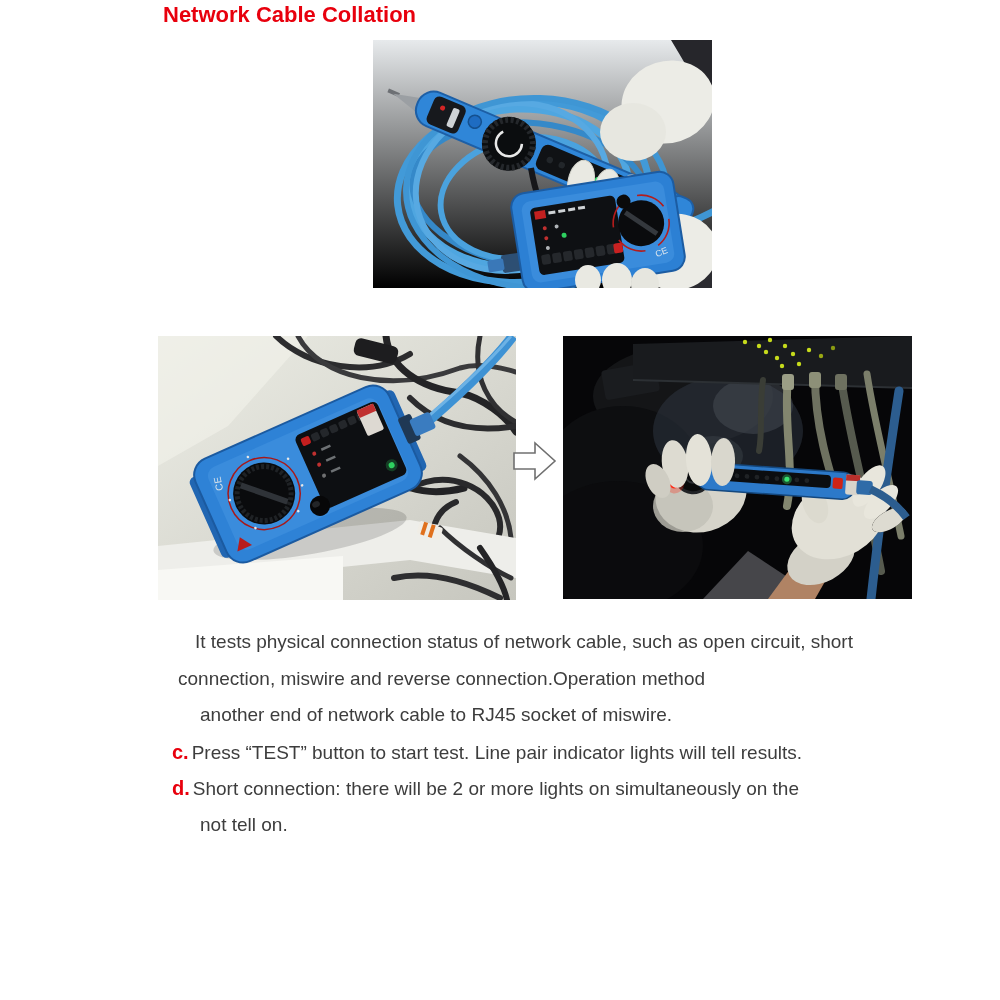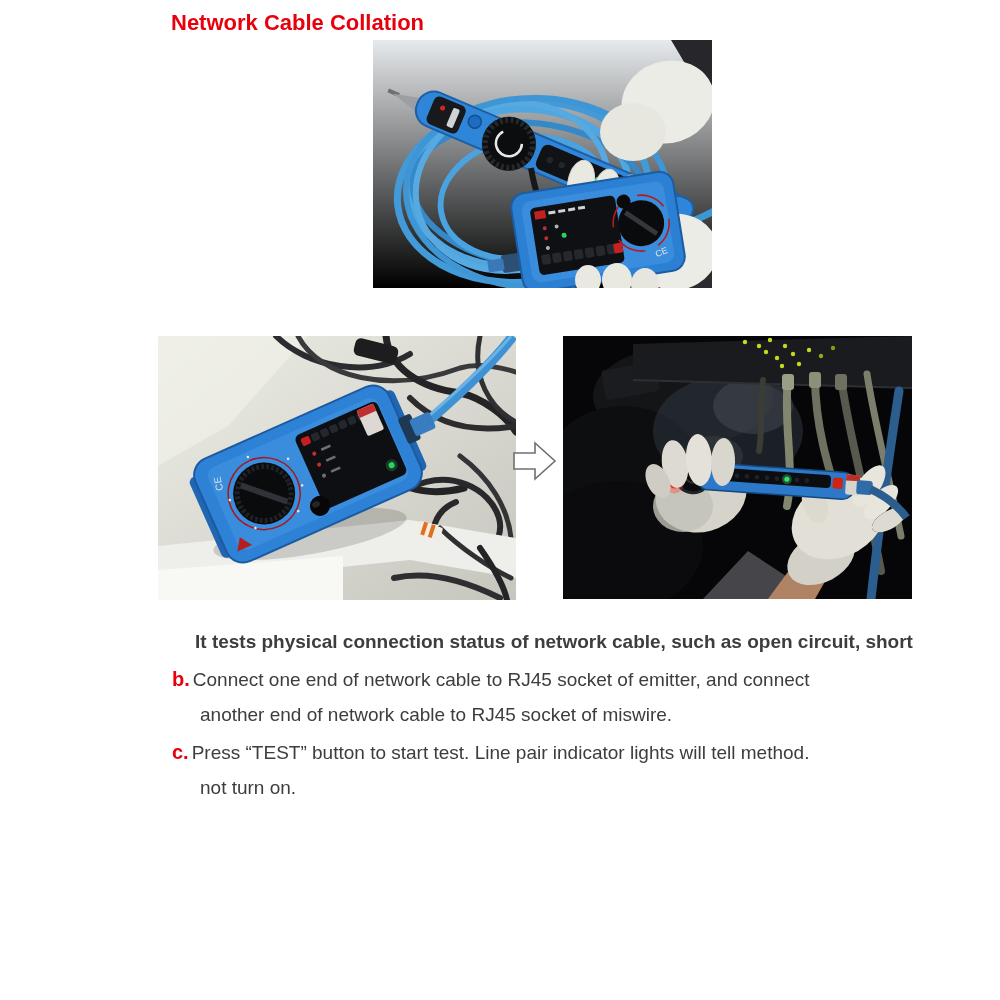--- a/index.html
+++ b/index.html
@@ -1,28 +1,28 @@
 <!DOCTYPE html>
 <html><head>
 <meta charset="utf-8">
 <style>
   html,body{margin:0;padding:0;}
   body{width:1000px;height:1000px;background:#ffffff;position:relative;overflow:hidden;
        font-family:"Liberation Sans", sans-serif;}
-  .title{position:absolute;left:163px;top:2px;margin:8px;font-size:22px;font-weight:bold;color:#e8000d;}
+  .title{position:absolute;left:163px;top:2px;margin:0;font-size:22px;font-weight:bold;color:#e8000d;}
   .photo{position:absolute;margin:0;padding:0;}
   .photo svg{display:block;width:100%;height:100%;}
   .photo.top{left:373px;top:40px;width:339px;height:248px;}
   .photo.left{left:158px;top:336px;width:358px;height:264px;}
   .photo.right{left:563px;top:336px;width:349px;height:263px;}
   .arrow{position:absolute;left:512px;top:438px;width:46px;height:46px;}
   .arrow svg{display:block;width:100%;height:100%;}
   .instructions{position:absolute;left:170px;top:624px;width:810px;}
   .line{margin:0;height:36.5px;line-height:36.5px;font-size:19px;color:#3d3d3d;white-space:nowrap;}
-  .indent-a{padding-left:25px;font-weight:bold;}
+  .indent-a{padding-left:25px;}
   .indent-b{padding-left:8px;}
   .item{padding-left:2px;}
   .cont{padding-left:30px;}
   .mk{color:#e8000d;font-weight:bold;font-size:20px;margin-right:3px;}
 </style>
 </head>
 <body>
 
 <main class="page">
 
@@ -290,19 +290,20 @@
         <ellipse cx="112" cy="128" rx="13" ry="24" fill="#dddbd1" transform="rotate(-8 112 128)"></ellipse>
         <ellipse cx="136" cy="124" rx="13" ry="26" fill="#e4e2d8" transform="rotate(-4 136 124)"></ellipse>
         <ellipse cx="160" cy="126" rx="12" ry="24" fill="#d9d7cd" transform="rotate(2 160 126)"></ellipse>
         <ellipse cx="95" cy="145" rx="11" ry="18" fill="#cfcdc3" transform="rotate(-25 95 145)"></ellipse>
       </g>
     </svg>
   </figure>
 
   <section class="instructions">
     <p class="line indent-a">It tests physical connection status of network cable, such as open circuit, short</p>
-    <p class="line item"><span class="mk">b.</span><span class="tx">Connect one end of network cable to RJ45 socket of emitter, and connect</span></p>
+    <p class="line indent-b">connection, miswire and reverse connection.Operation method</p>
     <p class="line cont">another end of network cable to RJ45 socket of miswire.</p>
-    <p class="line item"><span class="mk">c.</span><span class="tx">Press “TEST” button to start test. Line pair indicator lights will tell method.</span></p>
-    <p class="line cont">not turn on.</p>
+    <p class="line item"><span class="mk">c.</span><span class="tx">Press “TEST” button to start test. Line pair indicator lights will tell results.</span></p>
+    <p class="line item"><span class="mk">d.</span><span class="tx">Short connection: there will be 2 or more lights on simultaneously on the</span></p>
+    <p class="line cont">not tell on.</p>
   </section>
 
 </main>
 
 </body></html>

